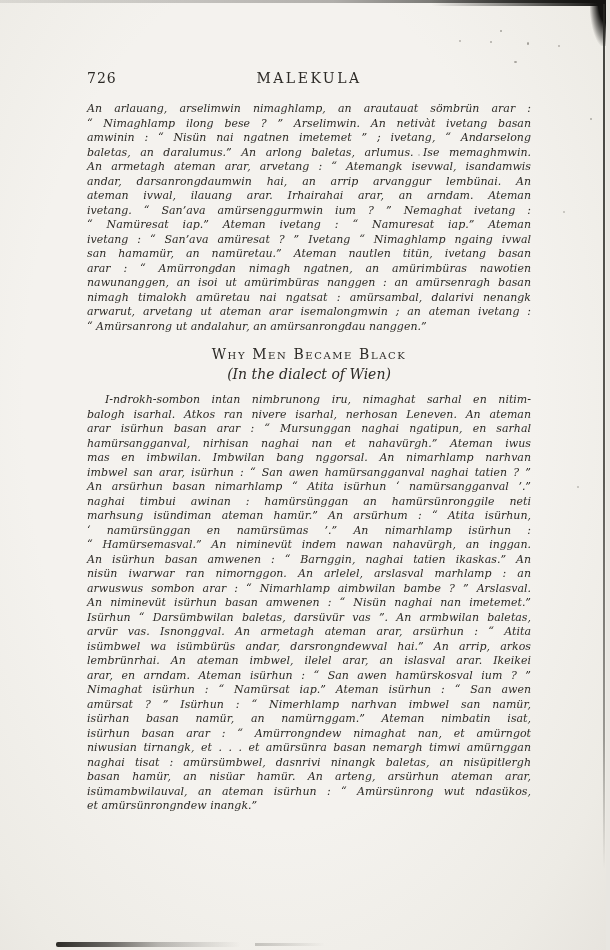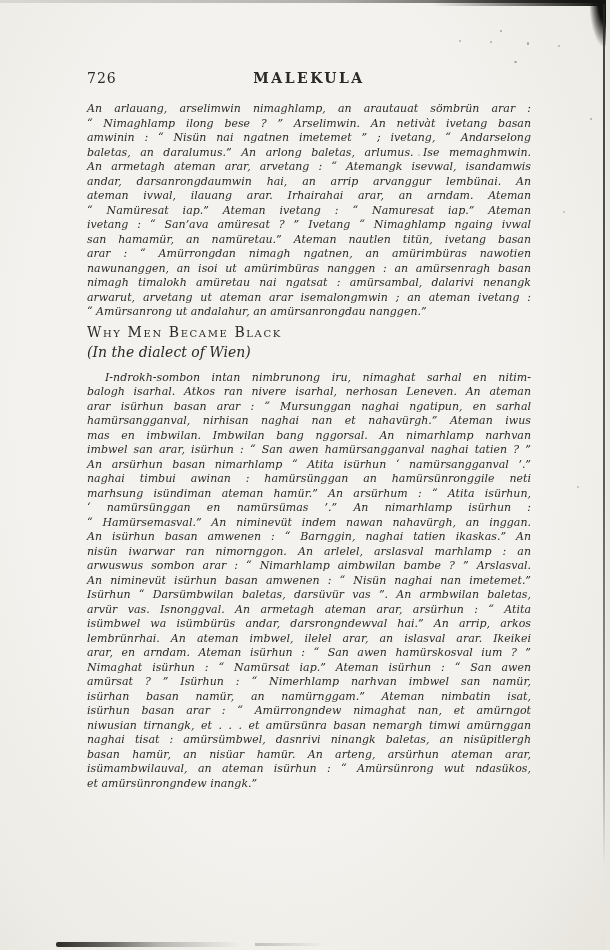--- a/index.html
+++ b/index.html
@@ -43,29 +43,29 @@
   
   .content { position: absolute; left: 87px; top: 70px; width: 444px; }
 
   .pagehead { position: relative; height: 17px; margin-bottom: 15px; }
   .pagenum {
     position: absolute; left: 0; top: 0;
     font-size: 14px; letter-spacing: 1px;
   }
   .runtitle {
     position: absolute; left: 0; right: 0; top: 0; text-align: center;
-    font-size: 14px; letter-spacing: 2.5px; font-weight: bold;
+    font-size: 14px; letter-spacing: 2.5px;
   }
 
   .para { font-style: italic; font-size: 11px; line-height: 14.5px; }
   .tline { text-align: justify; text-align-last: justify; }
   .tline-last { text-align-last: left; }
   .indent-first .tline:first-child { text-indent: 18px; }
 
-  .story-head { margin-top: 4px; margin-bottom: 11px; }
+  .story-head { text-align: center; margin-top: 12px; margin-bottom: 11px; }
   .story-title {
     font-variant: small-caps; font-size: 14px; letter-spacing: 1.6px;
   }
   .story-sub { font-style: italic; font-size: 14px; margin-top: 4px; }
 </style>
 </head>
 <body>
 
 <div class="page">
 
@@ -95,20 +95,21 @@
     </div>
 
     <div class="para">
         <div class="tline">An arlauang, arselimwin nimaghlamp, an arautauat sömbrün arar :</div>
         <div class="tline">“ Nimaghlamp ilong bese ? ” Arselimwin. An netivàt ivetang basan</div>
         <div class="tline">amwinin : “ Nisün nai ngatnen imetemet ” ; ivetang, “ Andarselong</div>
         <div class="tline">baletas, an daralumus.” An arlong baletas, arlumus. Ise memaghmwin.</div>
         <div class="tline">An armetagh ateman arar, arvetang : “ Atemangk isevwal, isandamwis</div>
         <div class="tline">andar, darsanrongdaumwin hai, an arrip arvanggur lembünai. An</div>
         <div class="tline">ateman ivwal, ilauang arar. Irhairahai arar, an arndam. Ateman</div>
+        <div class="tline">ivetang. “ San’ava amürsenggurmwin ium ? ” Nemaghat ivetang :</div>
         <div class="tline">“ Namüresat iap.” Ateman ivetang : “ Namuresat iap.” Ateman</div>
         <div class="tline">ivetang : “ San’ava amüresat ? ” Ivetang “ Nimaghlamp ngaing ivwal</div>
         <div class="tline">san hamamür, an namüretau.” Ateman nautlen titün, ivetang basan</div>
         <div class="tline">arar : “ Amürrongdan nimagh ngatnen, an amürimbüras nawotien</div>
         <div class="tline">nawunanggen, an isoi ut amürimbüras nanggen : an amürsenragh basan</div>
         <div class="tline">nimagh timalokh amüretau nai ngatsat : amürsambal, dalarivi nenangk</div>
         <div class="tline">arwarut, arvetang ut ateman arar isemalongmwin ; an ateman ivetang :</div>
         <div class="tline tline-last">“ Amürsanrong ut andalahur, an amürsanrongdau nanggen.”</div>
       </div>
 

